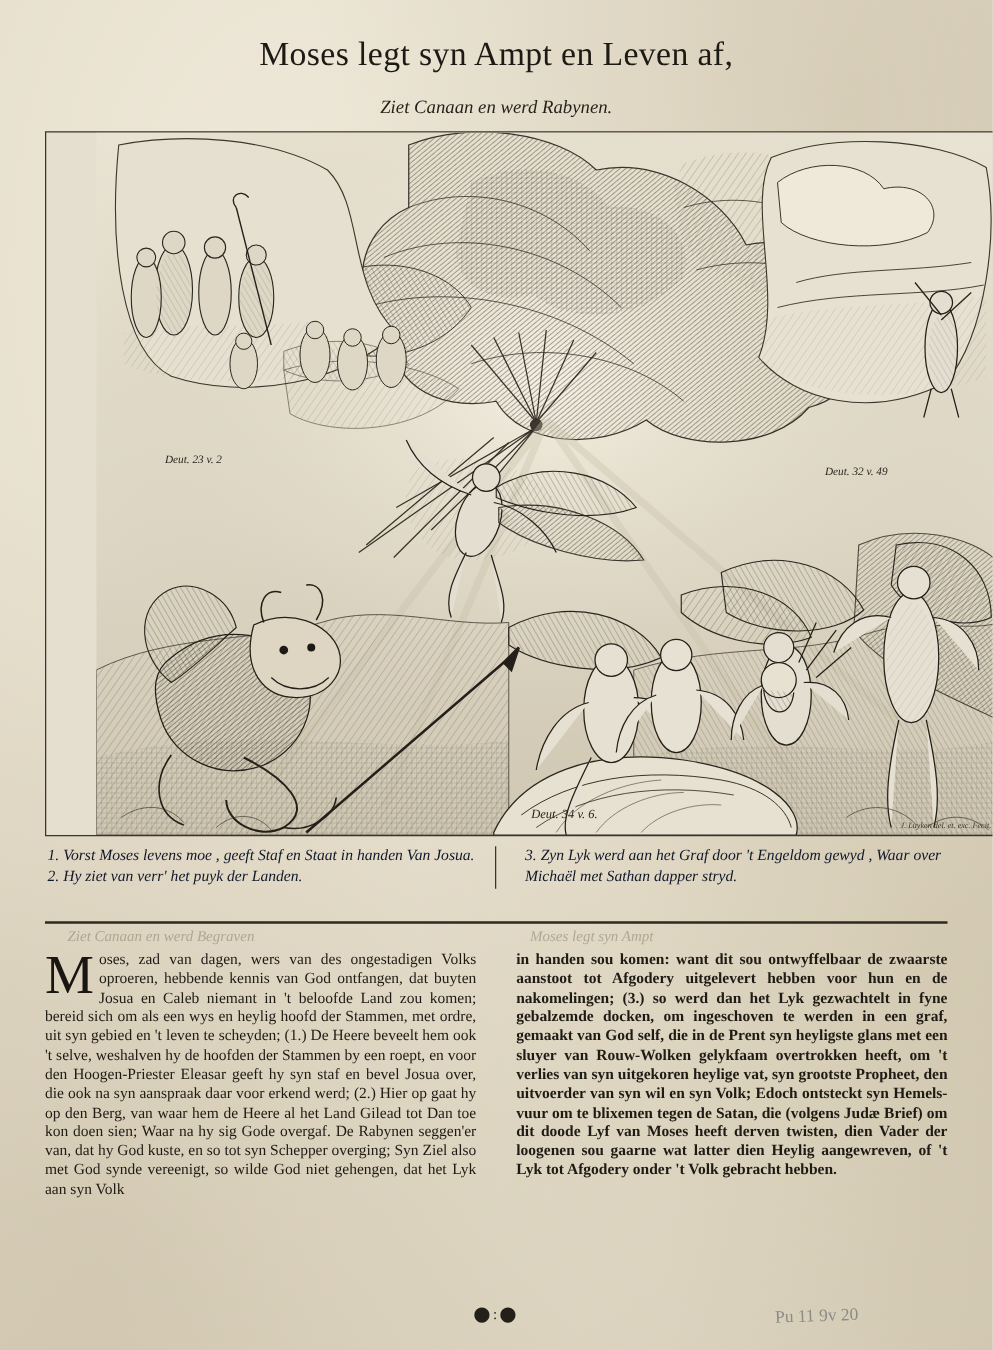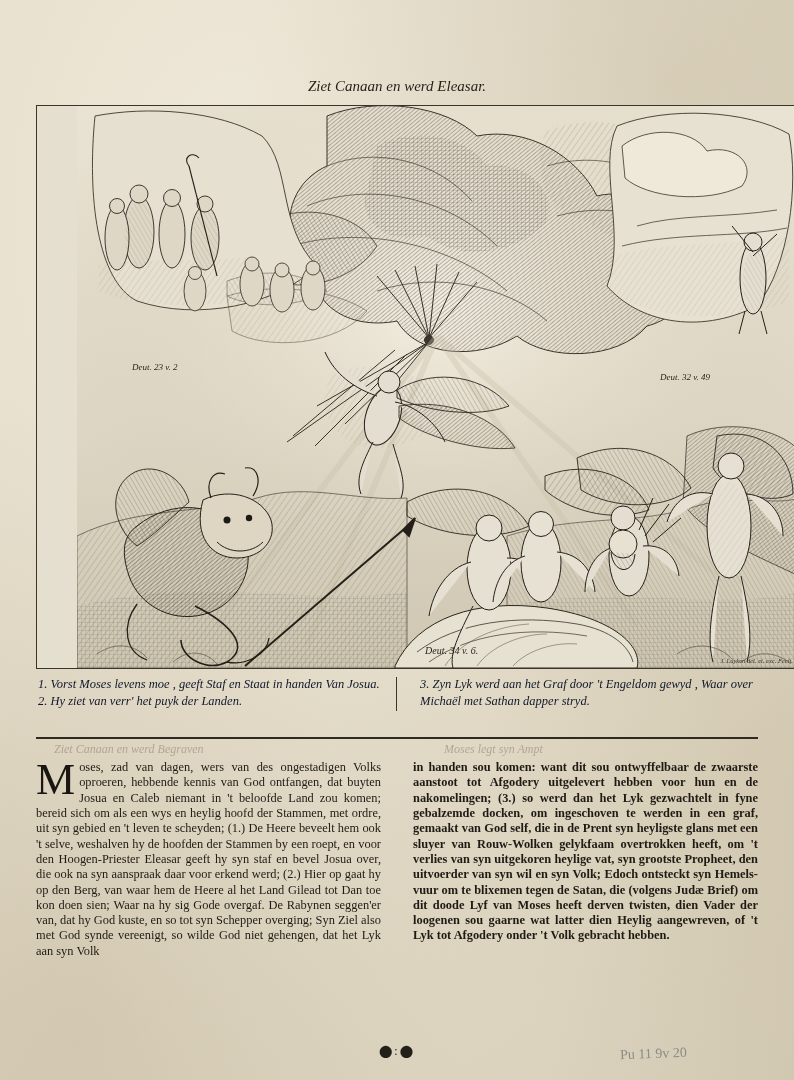--- a/index.html
+++ b/index.html
@@ -86,21 +86,21 @@
   .dropcap{
     float:left;font-size:44px;line-height:36px;padding:2px 4px 0 0;
     font-family:"Liberation Serif", serif;color:#191611;
   }
   .ghost{
     position:absolute;left:36px;top:742px;width:722px;height:20px;
     font-size:12px;color:rgba(120,108,86,.45);
     font-style:italic;overflow:hidden;
   }
   .ghost .g1{position:absolute;left:18px;top:0;}
-  .ghost .g2{position:absolute;left:408px;top:0;}
+  .ghost .g2{position:absolute;left:388px;top:0;}
 
   
   .ornament{
     position:absolute;left:0;right:0;top:1044px;text-align:center;
     font-size:12px;color:#23201a;letter-spacing:2px;
   }
   .pencil{
     position:absolute;left:620px;top:1046px;
     font-size:14px;color:#8a8c86;
     font-family:"Liberation Serif", serif;
@@ -110,21 +110,22 @@
     position:absolute;right:6px;bottom:4px;font-size:6.5px;font-style:italic;color:#3a3328;
   }
 </style>
 </head>
 <body>
 
 <div class="paper"></div>
 
 <div class="sheet">
 
-  <div class="subtitle">Ziet Canaan en werd Eleasar.</div>
+  <div class="title">Moses legt syn Ampt en Leven af,</div>
+  <div class="subtitle">Ziet Canaan en werd Rabynen.</div>
 
   <div class="plate">
     <svg width="722" height="562" viewBox="0 0 722 562" xmlns="http://www.w3.org/2000/svg">
       <defs>
         <linearGradient id="sky" x1="0" y1="0" x2="0" y2="1">
           <stop offset="0%" stop-color="#e9e3d3"></stop>
           <stop offset="55%" stop-color="#ded7c5"></stop>
           <stop offset="100%" stop-color="#cfc7b2"></stop>
         </linearGradient>
         <radialGradient id="glow" cx="50%" cy="35%" r="55%">

